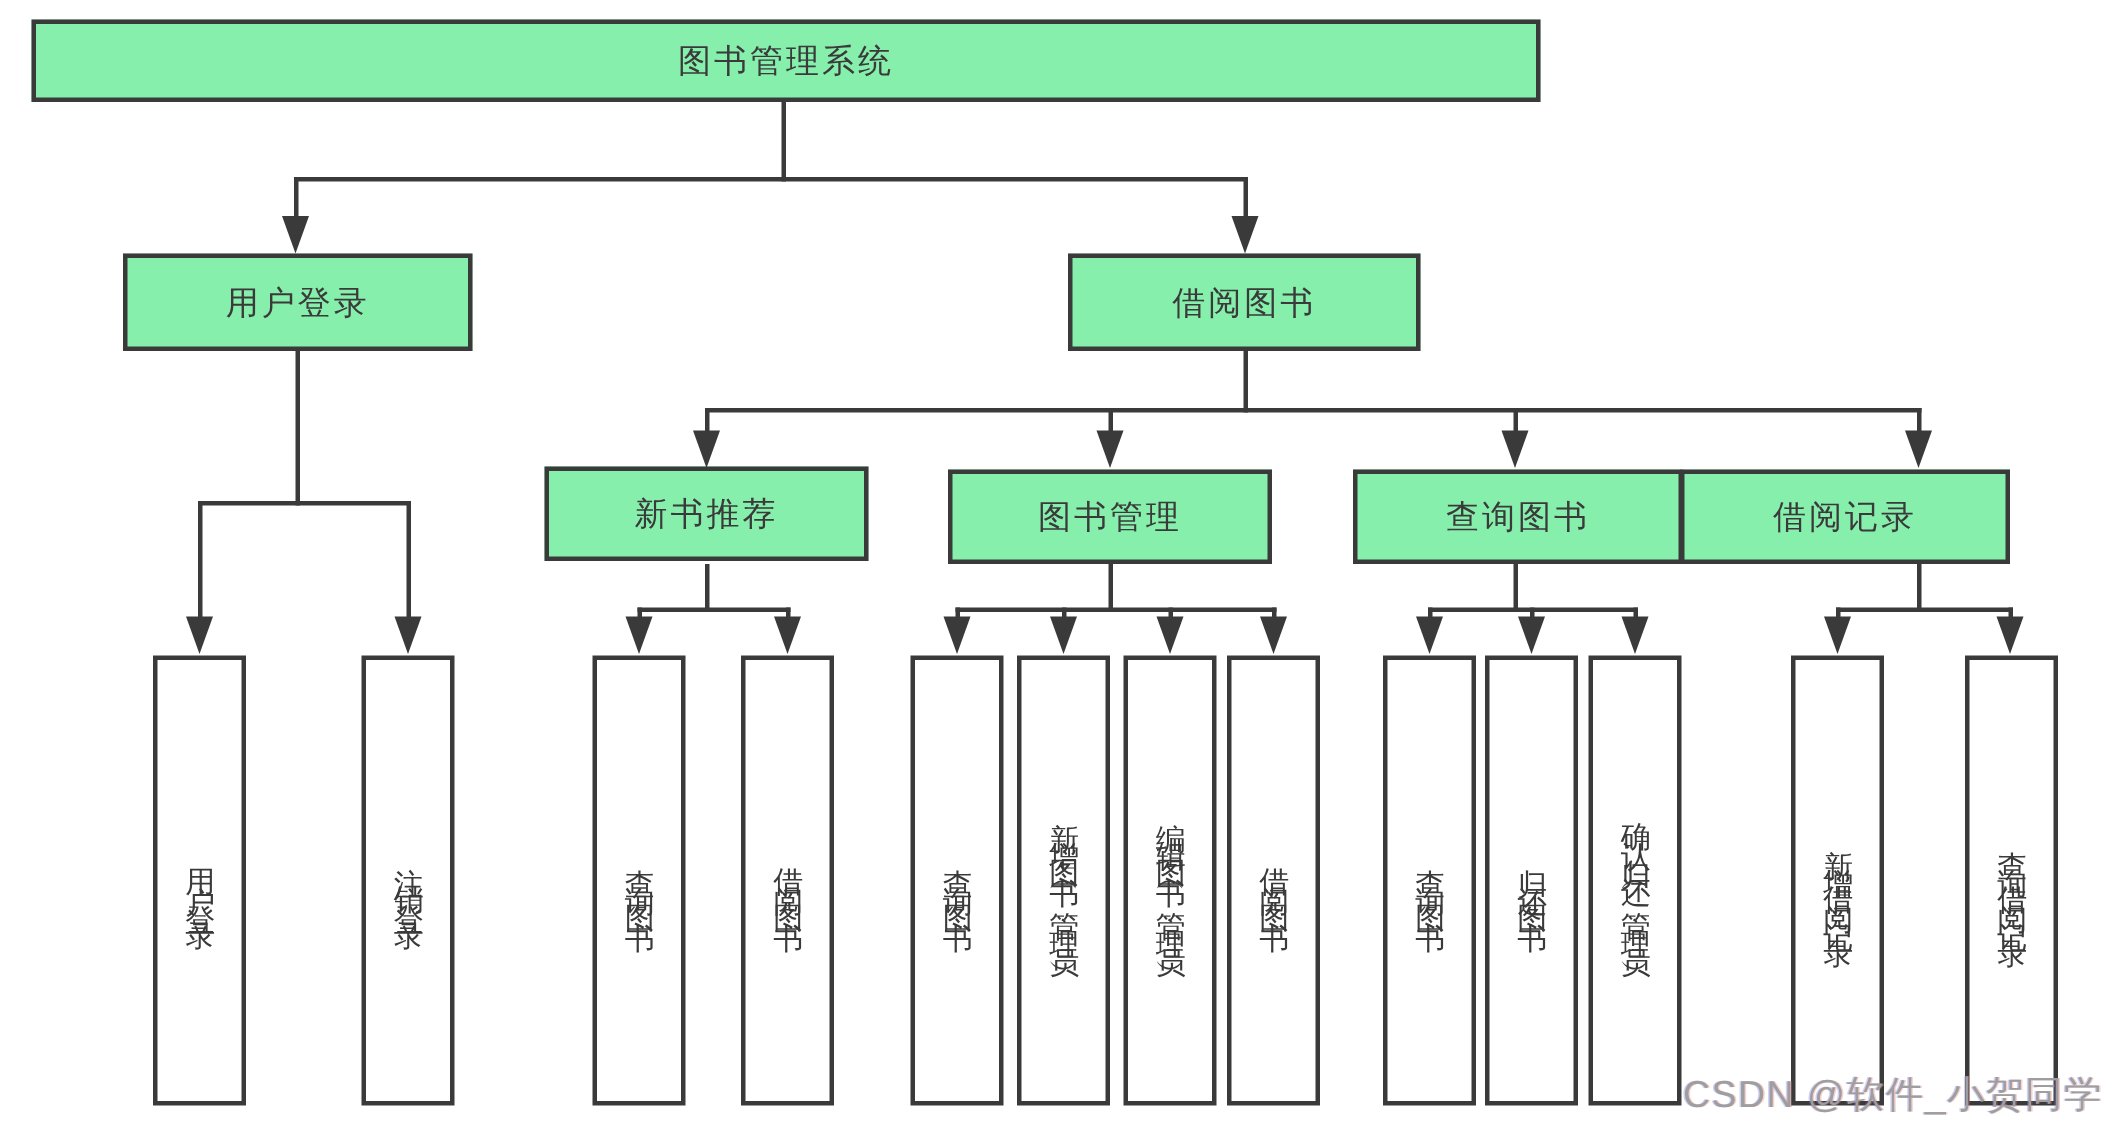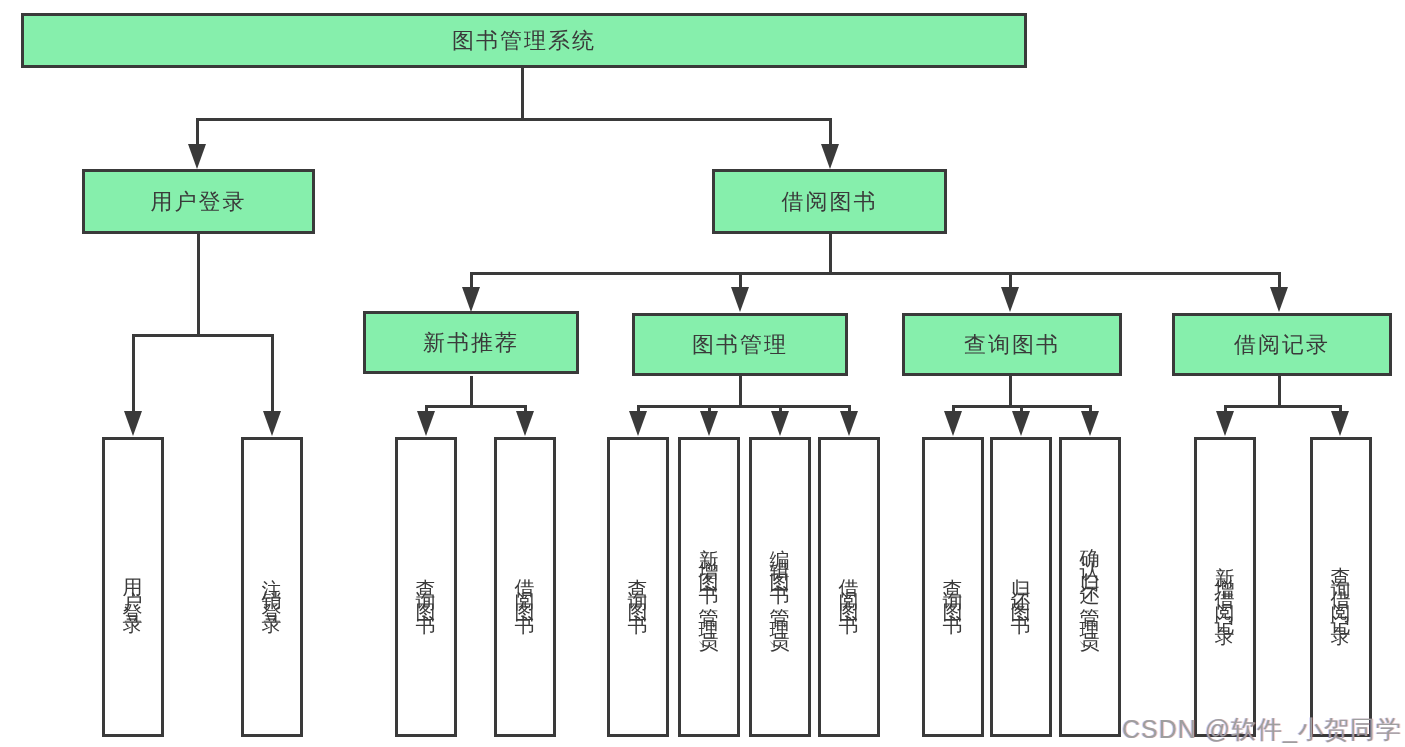--- a/index.html
+++ b/index.html
@@ -97,21 +97,21 @@
 
   <div class="hbox" style="left:363px; top:311px; width:216px; height:63px;">
     <span>新书推荐</span>
   </div>
   <div class="hbox" style="left:632px; top:313px; width:216px; height:63px;">
     <span>图书管理</span>
   </div>
   <div class="hbox" style="left:902px; top:313px; width:220px; height:63px;">
     <span>查询图书</span>
   </div>
-  <div class="hbox" style="left:1172px; top:313px; width:220px; height:63px;">
+  <div class="hbox" style="left:1120px; top:313px; width:220px; height:63px;">
     <span>借阅记录</span>
   </div>
 
   <div class="vbox" style="left:102px;">
     <span class="vtext">用户登录</span>
   </div>
   <div class="vbox" style="left:241px;">
     <span class="vtext">注销登录</span>
   </div>
 

